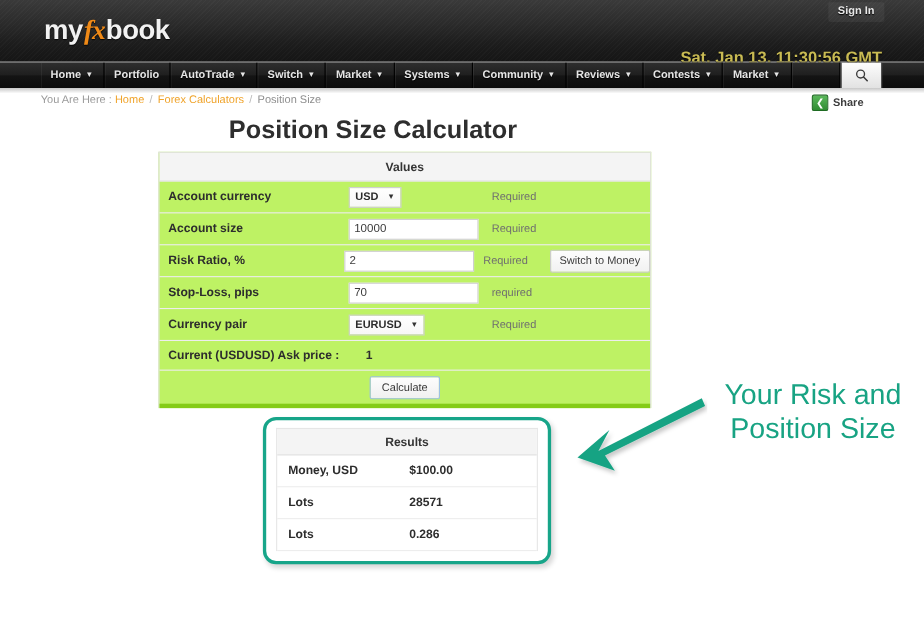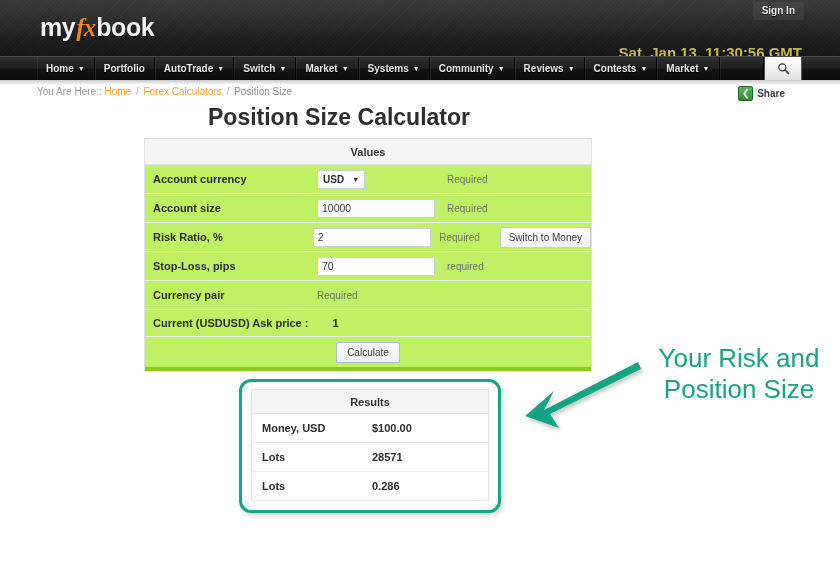--- a/index.html
+++ b/index.html
@@ -498,20 +498,26 @@
   <div class="row">
     <div class="row-label">Stop-Loss, pips</div>
     <div class="row-field">
       <input class="txt-input" type="text" value="70" style="">
     </div>
     <div class="row-req">required</div>
   </div>
 
   <div class="row">
     <div class="row-label">Currency pair</div>
+    <div class="row-field">
+      <div class="sel">
+        <span>EURUSD</span>
+        <span class="caret">▼</span>
+      </div>
+    </div>
     <div class="row-req">Required</div>
   </div>
 
   <div class="row-ask">
     <div class="ask-label">Current (USDUSD) Ask price :</div>
     <div class="ask-value">1</div>
   </div>
 
   <div class="row-calc">
     <button class="btn-calc">Calculate</button>

